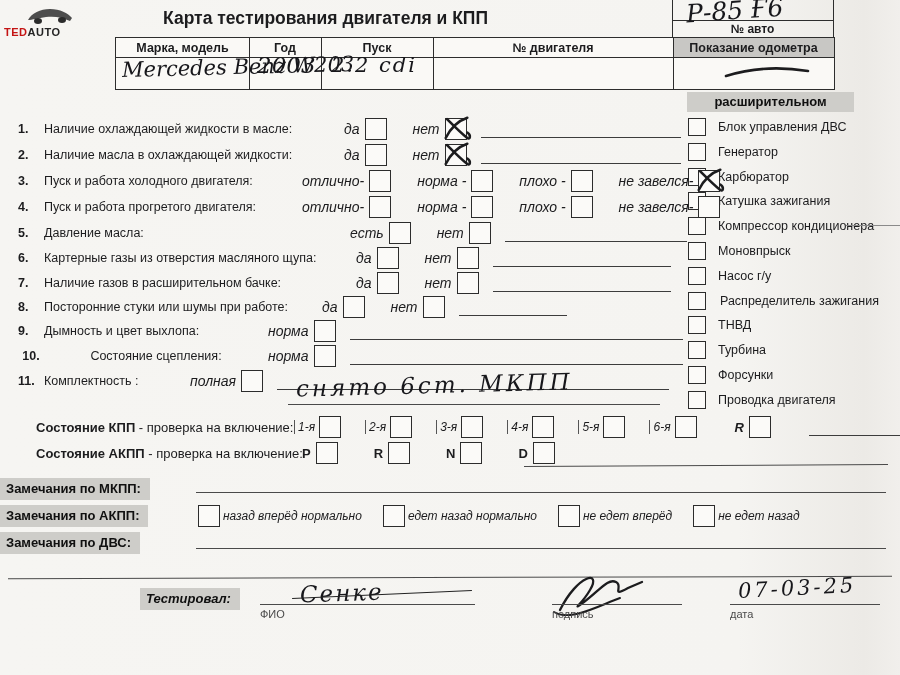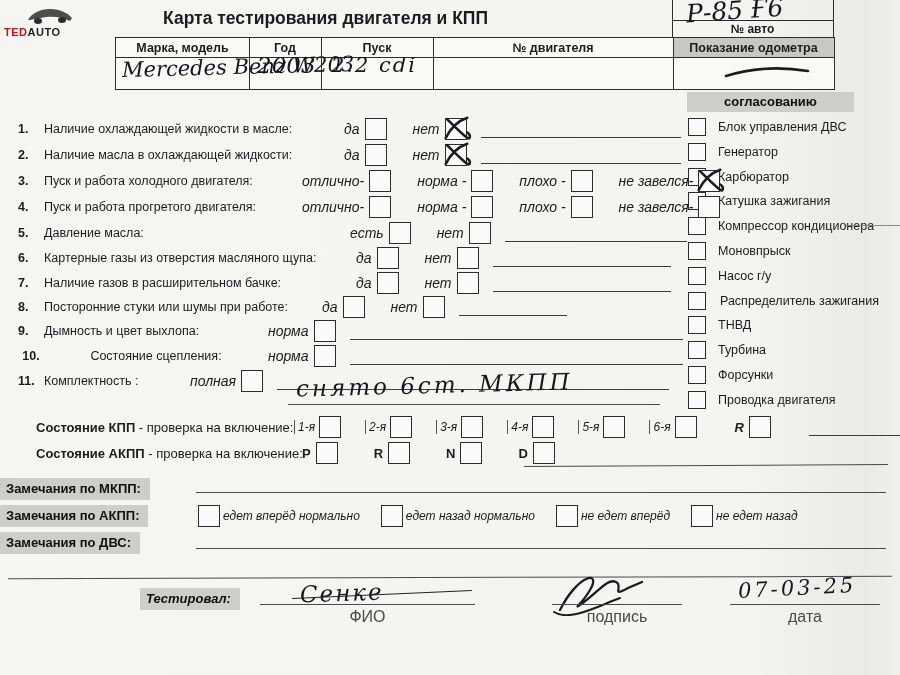--- a/index.html
+++ b/index.html
@@ -25,21 +25,21 @@
   .eq-row{position:absolute;left:688px;display:flex;align-items:center;gap:12px;height:20px;}
   .eq-label{font-size:12.5px;white-space:nowrap;}
   .th{position:absolute;font-weight:700;font-size:12.5px;text-align:center;}
   .gear{display:inline-flex;align-items:center;white-space:nowrap;}
   .glbl{font-style:italic;font-size:12px;margin-right:4px;border-left:1px solid #555;padding-left:3px;}
   .glet{font-weight:600;font-size:13px;margin-right:5px;}
   .akr{display:inline-flex;align-items:center;white-space:nowrap;font-style:italic;font-size:12px;}
   .akr .cbox{margin-right:3px;}
   .sect{position:absolute;left:36px;font-size:13px;white-space:nowrap;}
   .sect b{font-weight:700;}
-  .sub-label{position:absolute;font-size:16px;color:#4a4a4a;text-align:center;}
+  .sub-label{position:absolute;font-size:11px;color:#4a4a4a;text-align:left;}
 </style>
 </head>
 <body>
 
 <div id="page">
 
   <svg class="abs" style="left:24px;top:6px;" width="52" height="20" viewBox="0 0 52 20">
     <path d="M4 14 C8 7 16 3 26 3 C36 3 44 7 48 12 L46 15 C38 11 30 10 22 11 C14 12 8 14 4 14 Z" fill="#4d4d4d"></path>
     <ellipse cx="14" cy="15" rx="4" ry="3" fill="#2b2b2b"></ellipse>
     <ellipse cx="38" cy="14" rx="4" ry="3" fill="#2b2b2b"></ellipse>
@@ -70,21 +70,21 @@
     <div class="th" style="left:557px;top:3px;width:161px;">Показание одометра</div>
     <div class="abs" style="left:320px;top:24px;width:234px;font-size:13px;"></div>
   </div>
   <div class="hw" style="left:122px;top:57px;font-size:21px;transform:rotate(-1.5deg);">Mercedes Benz W203</div>
   <div class="hw" style="left:257px;top:54px;font-size:23px;">2003</div>
   <div class="hw" style="left:331px;top:55px;font-size:21px;letter-spacing:2px;">2.2 cdi</div>
   <svg class="abs" style="left:722px;top:62px;" width="92" height="18" viewBox="0 0 92 18">
     <path d="M4 14 Q42 2 86 9" fill="none" stroke="#1c1c1e" stroke-width="2.6" stroke-linecap="round"></path>
   </svg>
 
-  <div class="chip" style="left:687px;top:92px;width:155px;text-align:center;padding:2px 6px 3px;">согласованию</div>
+  <div class="chip" style="left:687px;top:92px;width:155px;text-align:center;padding:2px 6px 3px;">расширительном</div>
   <div id="equipment">
       <div class="eq-row" style="top: 117px;">
         <span class="cbox cbox-sm"></span>
         <span class="eq-label">Блок управления ДВС</span>
       </div>
       <div class="eq-row" style="top: 141.8px;">
         <span class="cbox cbox-sm"></span>
         <span class="eq-label">Генератор</span>
       </div>
       <div class="eq-row" style="top: 166.6px;">
@@ -354,21 +354,21 @@
     </div>
   <div class="thinline" style="left:524px;top:465px;width:364px;transform:rotate(-.3deg);"></div>
 
   <div class="chip" style="left:0;top:478px;">Замечания по МКПП:</div>
   <div class="thinline" style="left:196px;top:492px;width:690px;"></div>
 
   <div class="chip" style="left:0;top:505px;">Замечания по АКПП:</div>
   <div class="abs" id="akpp-options" style="left:198px;top:505px;display:flex;align-items:center;gap:21px;">
       <span class="akr">
         <span class="cbox"></span>
-        <span>едет вперёд нормально</span>
+        <span>назад вперёд нормально</span>
       </span>
       <span class="akr">
         <span class="cbox"></span>
         <span>едет назад нормально</span>
       </span>
       <span class="akr">
         <span class="cbox"></span>
         <span>не едет вперёд</span>
       </span>
       <span class="akr">

